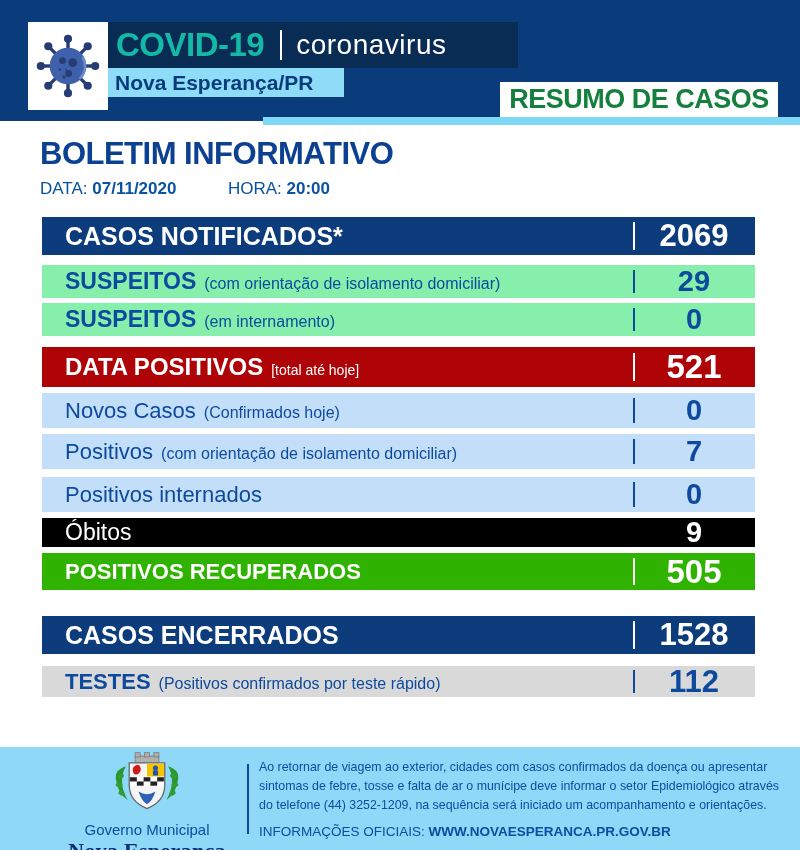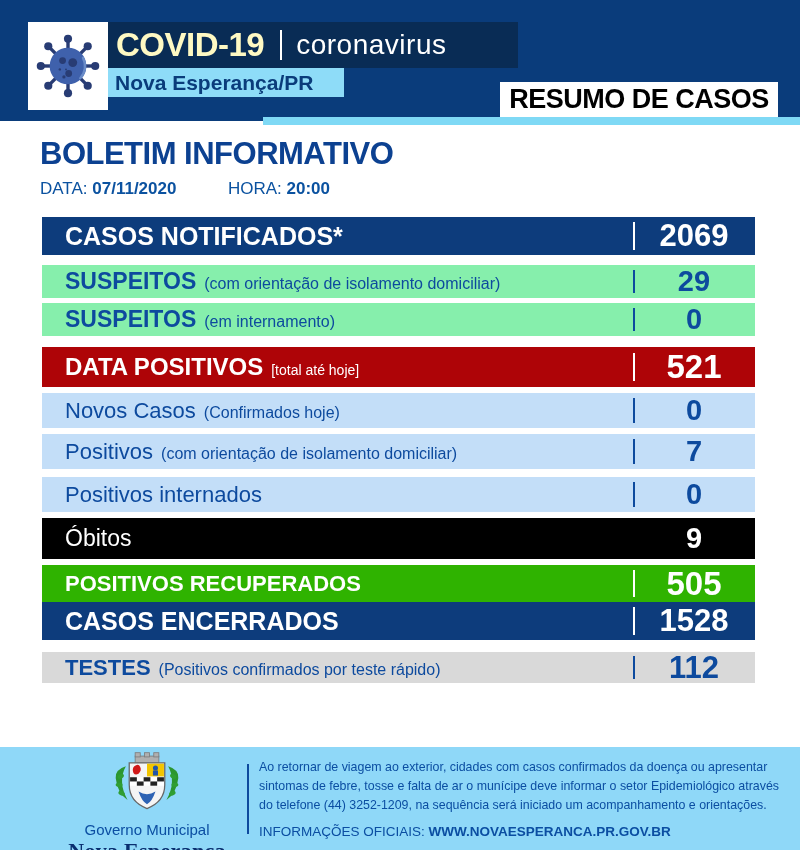--- a/index.html
+++ b/index.html
@@ -5,29 +5,29 @@
   html,body{margin:0;padding:0;background:#fff;}
   .page{position:relative;width:800px;height:850px;background:#ffffff;overflow:hidden;
         font-family:"Liberation Sans",sans-serif;}
 
   
   .header{position:absolute;left:0;top:0;width:800px;height:121px;background:#0a3c7b;}
   .virus-box{position:absolute;left:28px;top:22px;width:80px;height:88px;background:#ffffff;
              display:flex;align-items:center;justify-content:center;z-index:2;}
   .covid-bar{position:absolute;left:106px;top:22px;width:412px;height:46px;background:#092c55;
              display:flex;align-items:center;padding-left:10px;box-sizing:border-box;z-index:1;}
-  .covid-title{color:#fef9c3;font-weight:bold;font-size:33px;letter-spacing:-0.5px;}
+  .covid-title{color:#14b8a6;font-weight:bold;font-size:33px;letter-spacing:-0.5px;}
   .covid-sep{display:inline-block;width:2px;height:30px;background:#fff;margin:0 14px 0 16px;}
   .covid-sub{color:#fff;font-weight:normal;font-size:28px;letter-spacing:0.5px;}
   .city-bar{position:absolute;left:106px;top:68px;width:238px;height:29px;background:#8edcf8;
             color:#0a3c7b;font-weight:bold;font-size:21px;line-height:29px;padding-left:9px;
             box-sizing:border-box;z-index:1;}
   .cyan-strip{position:absolute;left:263px;top:117px;width:537px;height:8px;background:#7fd9f5;z-index:0;}
   .resumo-box{position:absolute;left:500px;top:82px;width:278px;height:35px;background:#ffffff;
-              color:#000000;font-weight:bold;font-size:27px;line-height:35px;text-align:center;
+              color:#15803d;font-weight:bold;font-size:27px;line-height:35px;text-align:center;
               letter-spacing:-0.5px;z-index:2;}
 
   
   .titleblock{position:absolute;left:40px;top:136px;}
   .page-title{margin:0;color:#0c4191;font-size:31px;font-weight:bold;letter-spacing:-0.5px;}
   .dateline{margin-top:7px;color:#0b52a0;font-size:17px;}
   .dateline b{font-weight:bold;}
   .dateline .sp{display:inline-block;width:42px;}
 
   
@@ -54,21 +54,21 @@
   .row-red .s{font-size:14px;font-weight:normal;}
   .row-red .val{font-size:33px;}
   .row-red .val::before{background:#fff;}
 
   .row-pale{background:#c3def8;color:#0d4a9e;height:35px;}
   .row-pale .l{font-size:22px;font-weight:400;}
   .row-pale .s{font-size:16px;font-weight:normal;}
   .row-pale .val{font-size:29px;}
   .row-pale .val::before{background:#0d4a9e;}
 
-  .row-black{background:#000000;color:#fff;height:41px;}
+  .row-black{background:#000000;color:#fff;height:29px;}
   .row-black .l{font-size:23px;font-weight:400;}
   .row-black .val{font-size:29px;}
   .row-black .val::before{display:none;}
 
   .row-green{background:#2fb300;color:#fff;height:37px;justify-content:space-between;}
   .row-green .l{font-size:22px;font-weight:bold;}
   .row-green .val{font-size:33px;}
   .row-green .val::before{background:#fff;}
 
   .row-gray{background:#d9d9d9;color:#0d4a9e;height:31px;}
@@ -80,21 +80,21 @@
   
   #rows .row:nth-child(1){margin-top:0;}
   #rows .row:nth-child(2){margin-top:10px;}
   #rows .row:nth-child(3){margin-top:5px;}
   #rows .row:nth-child(4){margin-top:11px;}
   #rows .row:nth-child(5){margin-top:6px;gap:36px;}
   #rows .row:nth-child(6){margin-top:6px;}
   #rows .row:nth-child(7){margin-top:8px;}
   #rows .row:nth-child(8){margin-top:6px;}
   #rows .row:nth-child(9){margin-top:6px;}
-  #rows .row:nth-child(10){text-align:right;}
+  #rows .row:nth-child(10){margin-top:26px;text-align:right;}
   #rows .row:nth-child(11){margin-top:12px;}
 
   
   .footer{position:absolute;left:0;top:747px;width:800px;height:103px;background:#8fd8f8;}
   .org{position:absolute;left:52px;top:4px;width:190px;text-align:center;}
   .org-line1{font-size:15px;color:#0b4ea2;margin-top:1px;line-height:1.1;}
   .org-name{font-family:"Liberation Serif",serif;font-size:22px;font-weight:bold;color:#0a2f70;
             line-height:1.05;letter-spacing:0.3px;}
   .vline{position:absolute;left:247px;top:17px;width:2px;height:70px;background:#0d4a9e;}
   .notice{position:absolute;left:259px;top:11px;width:534px;color:#0b4ea2;}

